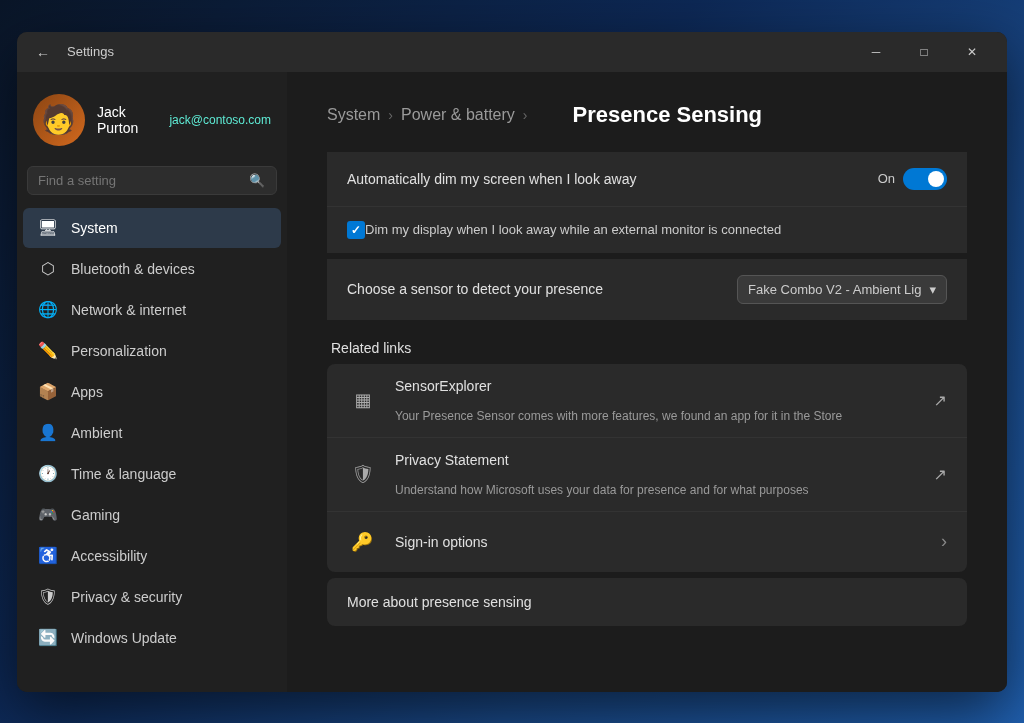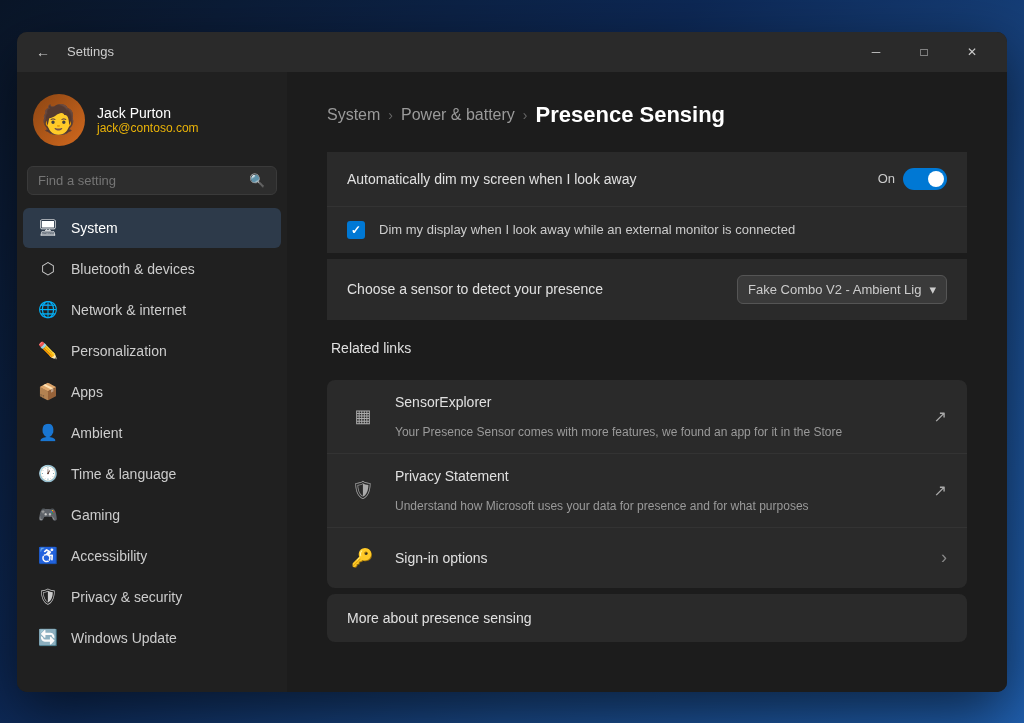--- a/index.html
+++ b/index.html
@@ -93,23 +93,23 @@
       height: 52px;
       border-radius: 50%;
       background: linear-gradient(135deg, #8B4513, #D2691E);
       overflow: hidden;
       flex-shrink: 0;
       display: flex;
       align-items: center;
       justify-content: center;
       font-size: 22px;
     }
-    .user-info { display: flex; flex-direction: column; }
+    .user-info { display: flex; flex-direction: row; align-items: center; }
     .user-name { color: #fff; font-size: 14px; font-weight: 500; }
-    .user-email { color: #eab308; font-size: 12px; }
+    .user-email { color: #5eead4; font-size: 12px; }
     .search-box {
       margin: 4px 10px 12px;
       background: #2d2d2d;
       border: 1px solid #3a3a3a;
       border-radius: 6px;
       display: flex;
       align-items: center;
       padding: 6px 10px;
       gap: 8px;
     }
@@ -154,21 +154,21 @@
     .breadcrumb {
       display: flex;
       align-items: center;
       gap: 8px;
       margin-bottom: 24px;
       color: #9a9a9a;
       font-size: 16px;
     }
     .breadcrumb .crumb { cursor: pointer; }
     .breadcrumb .sep { color: #666; font-size: 14px; }
-    .breadcrumb .current { color: #fff; font-weight: 600; font-size: 22px; }
+    .breadcrumb .current { color: #fff; font-weight: 600; font-size: 22px; margin-left: 37px; }
     .breadcrumb .prev { font-size: 16px; }
     .setting-card {
       background: #2a2a2a;
       border-radius: 0;
       margin-bottom: 6px;
       overflow: hidden;
     }
     .setting-row {
       display: flex;
       align-items: center;
@@ -195,21 +195,20 @@
       width: 16px;
       height: 16px;
       background: white;
       border-radius: 50%;
     }
     .toggle-label { color: #ccc; font-size: 13px; margin-right: 8px; }
     .toggle-container { display: flex; align-items: center; gap: 0; }
     .checkbox-row {
       display: flex;
       align-items: center;
-      gap: 14px;
       padding: 14px 20px;
     }
     .checkbox {
       width: 18px;
       height: 18px;
       background: #0078d4;
       border-radius: 3px;
       display: flex;
       align-items: center;
       justify-content: center;
@@ -237,21 +236,21 @@
       align-items: center;
       gap: 8px;
       cursor: pointer;
       min-width: 210px;
       justify-content: flex-end;
     }
     .section-title {
       color: #e0e0e0;
       font-size: 14px;
       font-weight: 500;
-      padding: 14px 4px 24px;
+      padding: 14px 4px 8px;
     }
     .link-card {
       background: #2a2a2a;
       border-radius: 8px;
       margin-bottom: 6px;
     }
     .link-row {
       display: flex;
       align-items: center;
       padding: 14px 20px;

